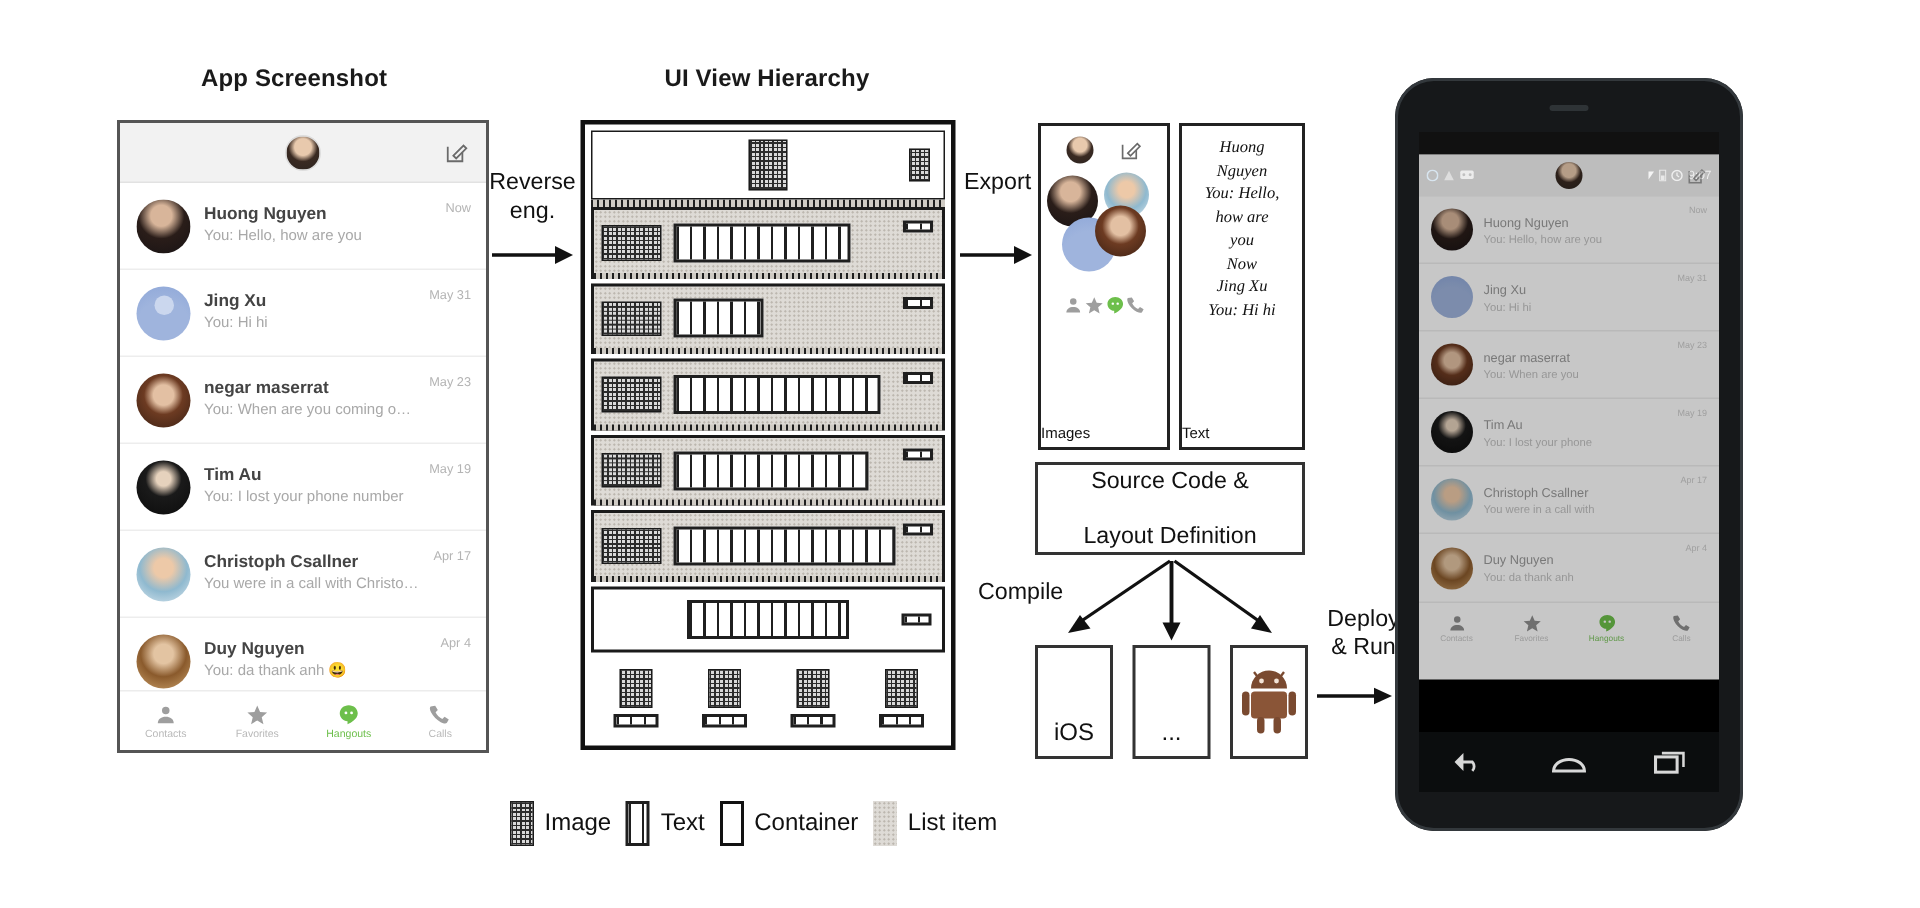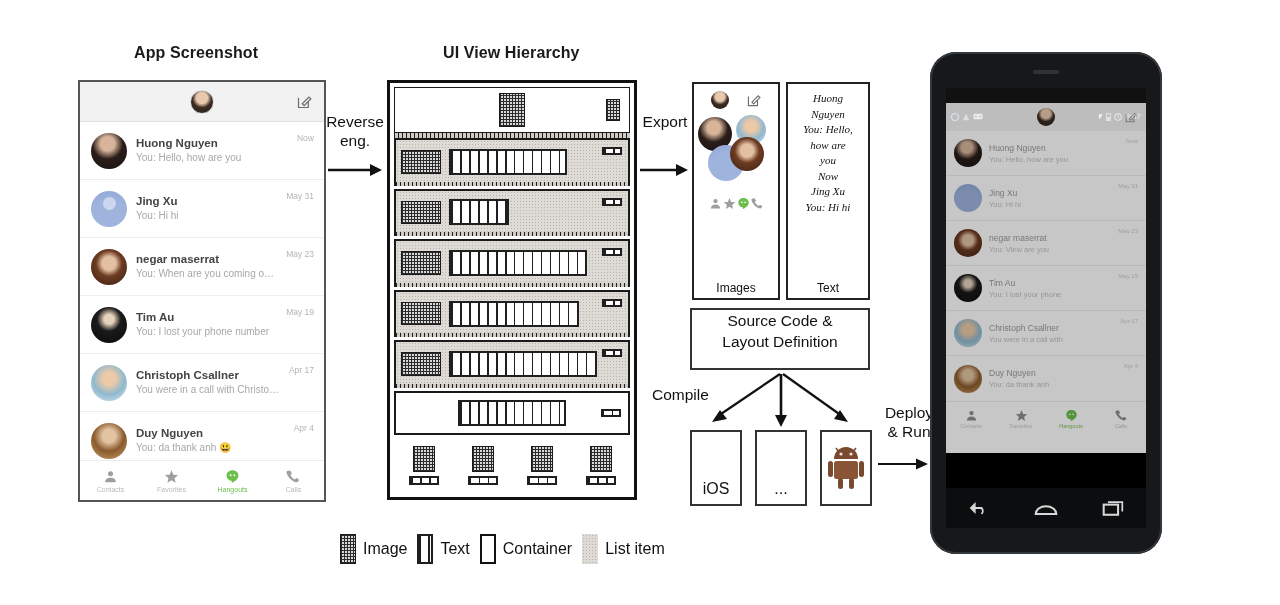--- a/index.html
+++ b/index.html
@@ -121,36 +121,36 @@
   .h-tab .ic { width: 22px; height: 26px; }
   .h-tab .lb { width: 30px; height: 9px; }
 
   
   #res-images, #res-text {
     position: absolute; top: 82px; border: 2px solid #222; background: #fff;
   }
   #res-images { left: 692px; width: 88px; height: 218px; }
   #res-text   { left: 786px; width: 84px; height: 218px; }
   .res-caption {
-    position: absolute; bottom: 3px; left: 0; right: 0; text-align: center;
-    font-size: 12px; color: #111;
+    position: absolute; bottom: 3px; left: 0; right: 0; text-align: left;
+    font-size: 10px; color: #111;
   }
   .img-row { display: flex; align-items: center; justify-content: space-around; padding: 7px 8px 0; }
   .cluster { position: relative; height: 82px; margin-top: 2px; }
   .cl { position: absolute; border-radius: 50%; }
   .icons-row { display: flex; align-items: center; justify-content: center; gap: 1px; margin-top: 4px; }
   .text-list {
     padding: 7px 4px 0; text-align: center;
     font-style: italic; font-size: 11px; line-height: 15.5px; color: #111;
     font-family: "Liberation Serif", serif;
   }
   #src-box {
     position: absolute; left: 690px; top: 308px; width: 180px; height: 62px;
     border: 2px solid #333; background: #fff;
-    display: flex; flex-direction: column; align-items: center; justify-content: flex-start;
+    display: flex; flex-direction: column; align-items: center; justify-content: space-between;
     font-size: 15.5px; line-height: 21px; color: #111; text-align: center;
   }
   .plat {
     position: absolute; top: 430px; width: 52px; height: 76px;
     border: 2px solid #333; background: #fff;
     display: flex; align-items: flex-end; justify-content: center;
     font-size: 16px; color: #111; padding-bottom: 6px;
   }
   #plat-ios { left: 690px; }
   #plat-etc { left: 755px; }
@@ -528,21 +528,21 @@
           <div style="flex:1 1 auto;min-width:0;">
             <div class="d-name">Jing Xu</div>
             <div class="d-msg">You: Hi hi</div>
           </div>
           <div class="d-time">May 31</div>
         </div>
         <div class="d-row">
           <div class="d-av" style="background:radial-gradient(circle at 50% 40%, #e3c0a3 0 24%, #6d3b22 46%, #3b2013 100%);"></div>
           <div style="flex:1 1 auto;min-width:0;">
             <div class="d-name">negar maserrat</div>
-            <div class="d-msg">You: View are you</div>
+            <div class="d-msg">You: When are you</div>
           </div>
           <div class="d-time">May 23</div>
         </div>
         <div class="d-row">
           <div class="d-av" style="background:radial-gradient(circle at 50% 34%, #e6d2bd 0 16%, #1a1a1a 40%, #0c0c0c 100%);"></div>
           <div style="flex:1 1 auto;min-width:0;">
             <div class="d-name">Tim Au</div>
             <div class="d-msg">You: I lost your phone</div>
           </div>
           <div class="d-time">May 19</div>

